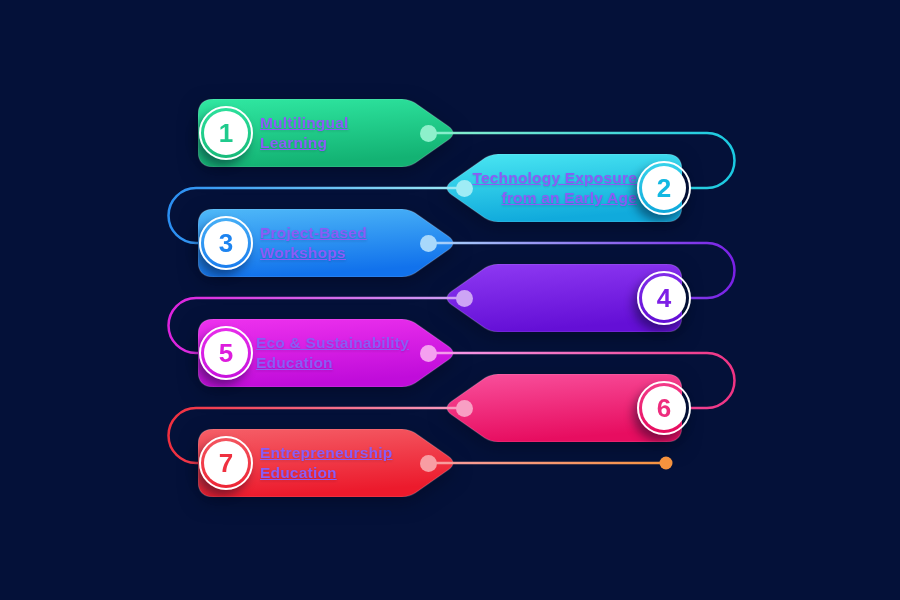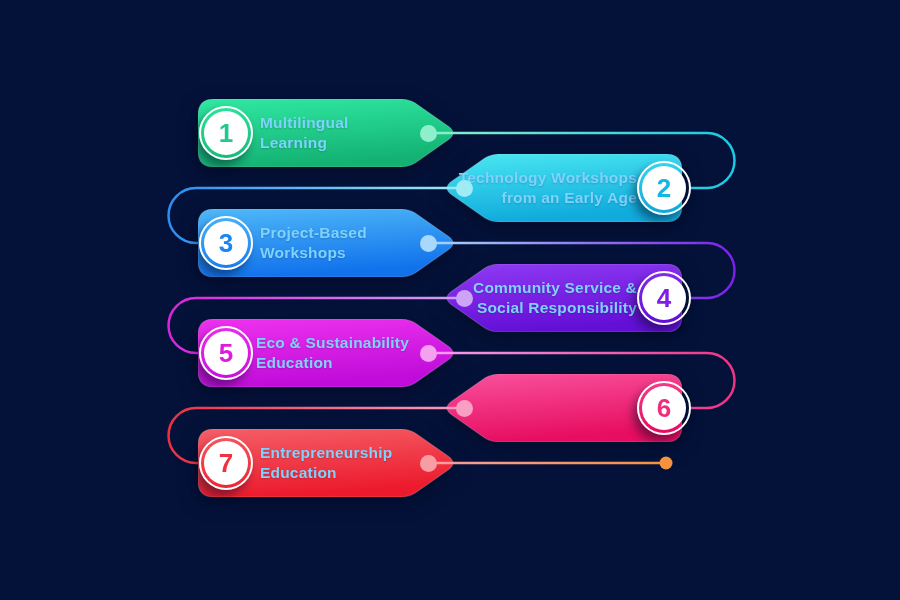--- a/index.html
+++ b/index.html
@@ -8,23 +8,24 @@
     font-family:"Liberation Sans",sans-serif;
   }
   .layer{position:absolute;inset:0;}
   .banner-shape-svg{
     position:absolute;
     filter:drop-shadow(0 6px 9px rgba(1,8,30,0.5));
   }
   .step-label{
     position:absolute;height:68px;
     display:flex;align-items:center;
-    color:#7dd3fc;font-weight:700;font-size:15.5px;line-height:20px;
+    color:#8b5cf6;font-weight:700;font-size:15.5px;line-height:20px;
     letter-spacing:.2px;white-space:pre-line;
     text-shadow:0 1px 2px rgba(10,0,30,0.18);
+    text-decoration:underline;
   }
   .step-label.right{justify-content:flex-end;text-align:right;}
   .badge{
     position:absolute;width:54px;height:54px;box-sizing:border-box;
     border:2px solid #ffffff;border-radius:50%;
     box-shadow:-4px 6px 10px rgba(2,8,30,0.45);
   }
   .badge-inner{
     position:absolute;inset:3px;background:#ffffff;border-radius:50%;
     display:flex;align-items:center;justify-content:center;
@@ -53,21 +54,21 @@
 Learning</div>
       <svg class="banner-shape-svg" width="240" height="68" viewBox="0 0 240 68" style="left: 442px; top: 154px;">
         <defs>
           <linearGradient id="bg1" x1="0" y1="0" x2="0.25" y2="1">
             <stop offset="0" stop-color="#4ae7f2"></stop>
             <stop offset="1" stop-color="#10aadc"></stop>
           </linearGradient>
         </defs>
         <path d="M224,0 H56 Q46,1 40,6 L10,27 Q0,34 10,41 L40,62 Q46,67 56,68 H224 Q240,68 240,52 V16 Q240,0 224,0 Z" fill="url(#bg1)" stroke="rgba(255,255,255,0.18)" stroke-width="1.2"></path>
       </svg>
-      <div class="step-label right" style="left: 445px; width: 192px; top: 154px;">Technology Workshops
+      <div class="step-label right" style="left: 445px; width: 192px; top: 154px;">Technology Exposure
 from an Early Age</div>
       <svg class="banner-shape-svg" width="260" height="68" viewBox="0 0 260 68" style="left: 198px; top: 209px;">
         <defs>
           <linearGradient id="bg2" x1="0" y1="0" x2="0.25" y2="1">
             <stop offset="0" stop-color="#4fb9f8"></stop>
             <stop offset="1" stop-color="#1172ec"></stop>
           </linearGradient>
         </defs>
         <path d="M16,0 H204 Q214,1 220,6 L250,27 Q260,34 250,41 L220,62 Q214,67 204,68 H16 Q0,68 0,52 V16 Q0,0 16,0 Z" fill="url(#bg2)" stroke="rgba(255,255,255,0.18)" stroke-width="1.2"></path>
       </svg>
@@ -75,22 +76,20 @@
 Workshops</div>
       <svg class="banner-shape-svg" width="240" height="68" viewBox="0 0 240 68" style="left: 442px; top: 264px;">
         <defs>
           <linearGradient id="bg3" x1="0" y1="0" x2="0.25" y2="1">
             <stop offset="0" stop-color="#8f3af3"></stop>
             <stop offset="1" stop-color="#640fd6"></stop>
           </linearGradient>
         </defs>
         <path d="M224,0 H56 Q46,1 40,6 L10,27 Q0,34 10,41 L40,62 Q46,67 56,68 H224 Q240,68 240,52 V16 Q240,0 224,0 Z" fill="url(#bg3)" stroke="rgba(255,255,255,0.18)" stroke-width="1.2"></path>
       </svg>
-      <div class="step-label right" style="left: 445px; width: 192px; top: 264px;">Community Service &amp;
-Social Responsibility</div>
       <svg class="banner-shape-svg" width="260" height="68" viewBox="0 0 260 68" style="left: 198px; top: 319px;">
         <defs>
           <linearGradient id="bg4" x1="0" y1="0" x2="0.25" y2="1">
             <stop offset="0" stop-color="#ee32ee"></stop>
             <stop offset="1" stop-color="#c00cda"></stop>
           </linearGradient>
         </defs>
         <path d="M16,0 H204 Q214,1 220,6 L250,27 Q260,34 250,41 L220,62 Q214,67 204,68 H16 Q0,68 0,52 V16 Q0,0 16,0 Z" fill="url(#bg4)" stroke="rgba(255,255,255,0.18)" stroke-width="1.2"></path>
       </svg>
       <div class="step-label" style="left: 256px; width: 170px; top: 319px;">Eco &amp; Sustainability

